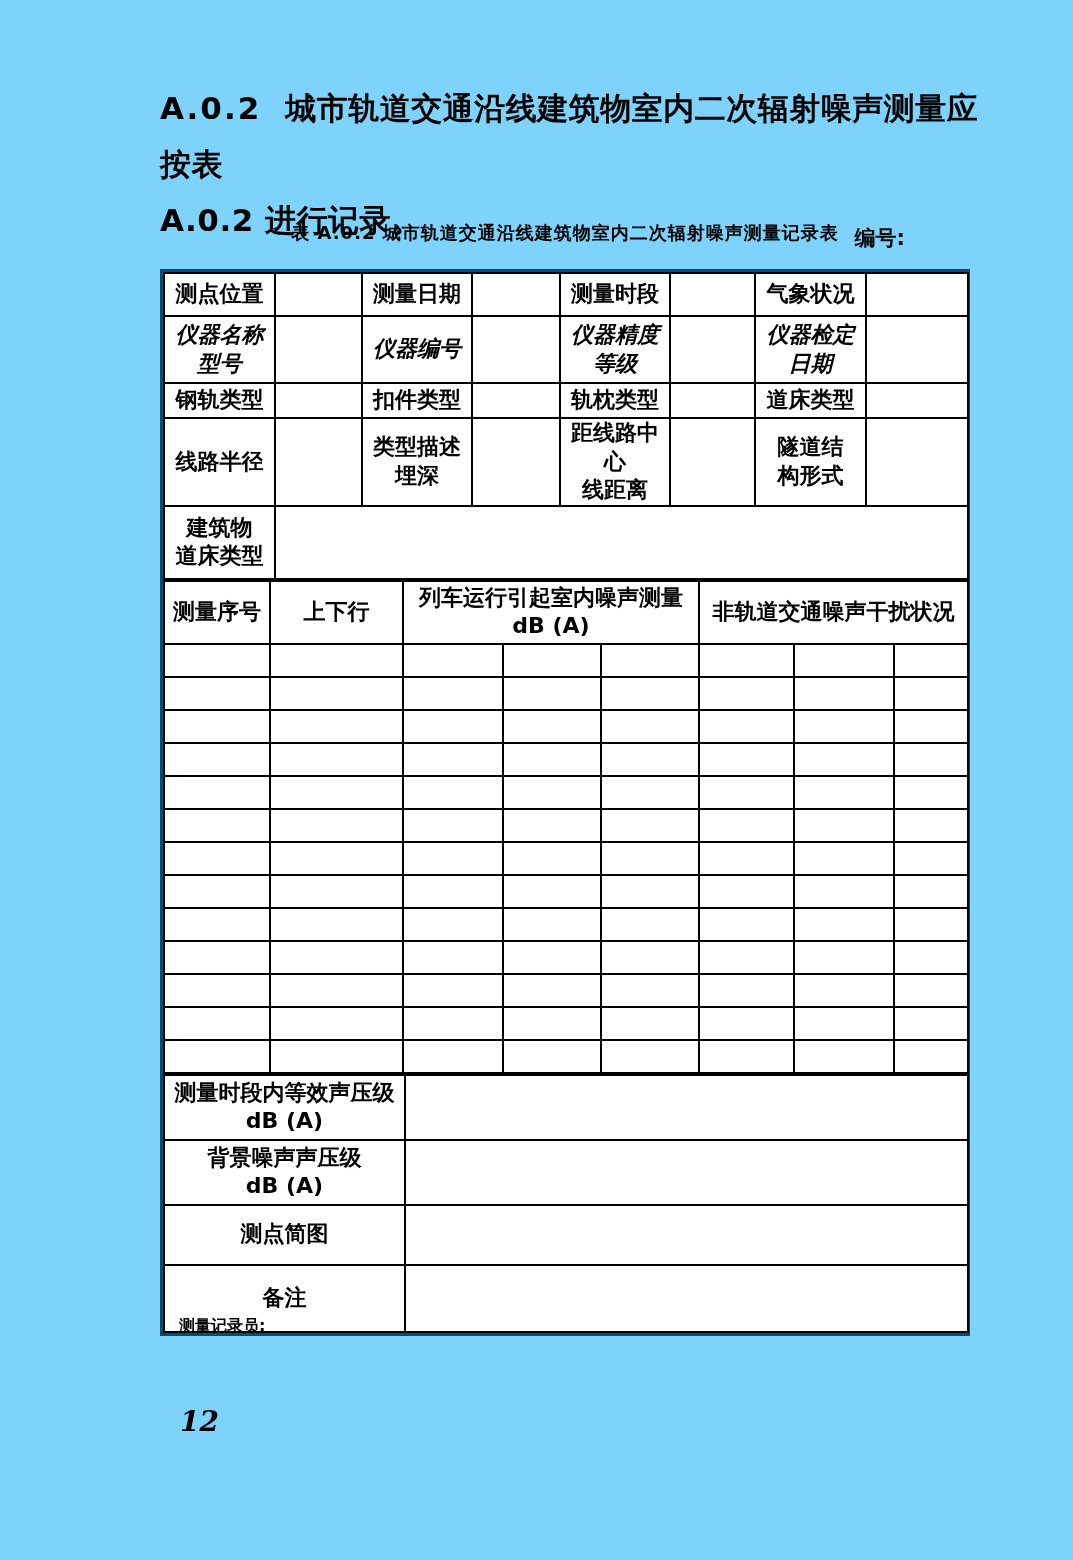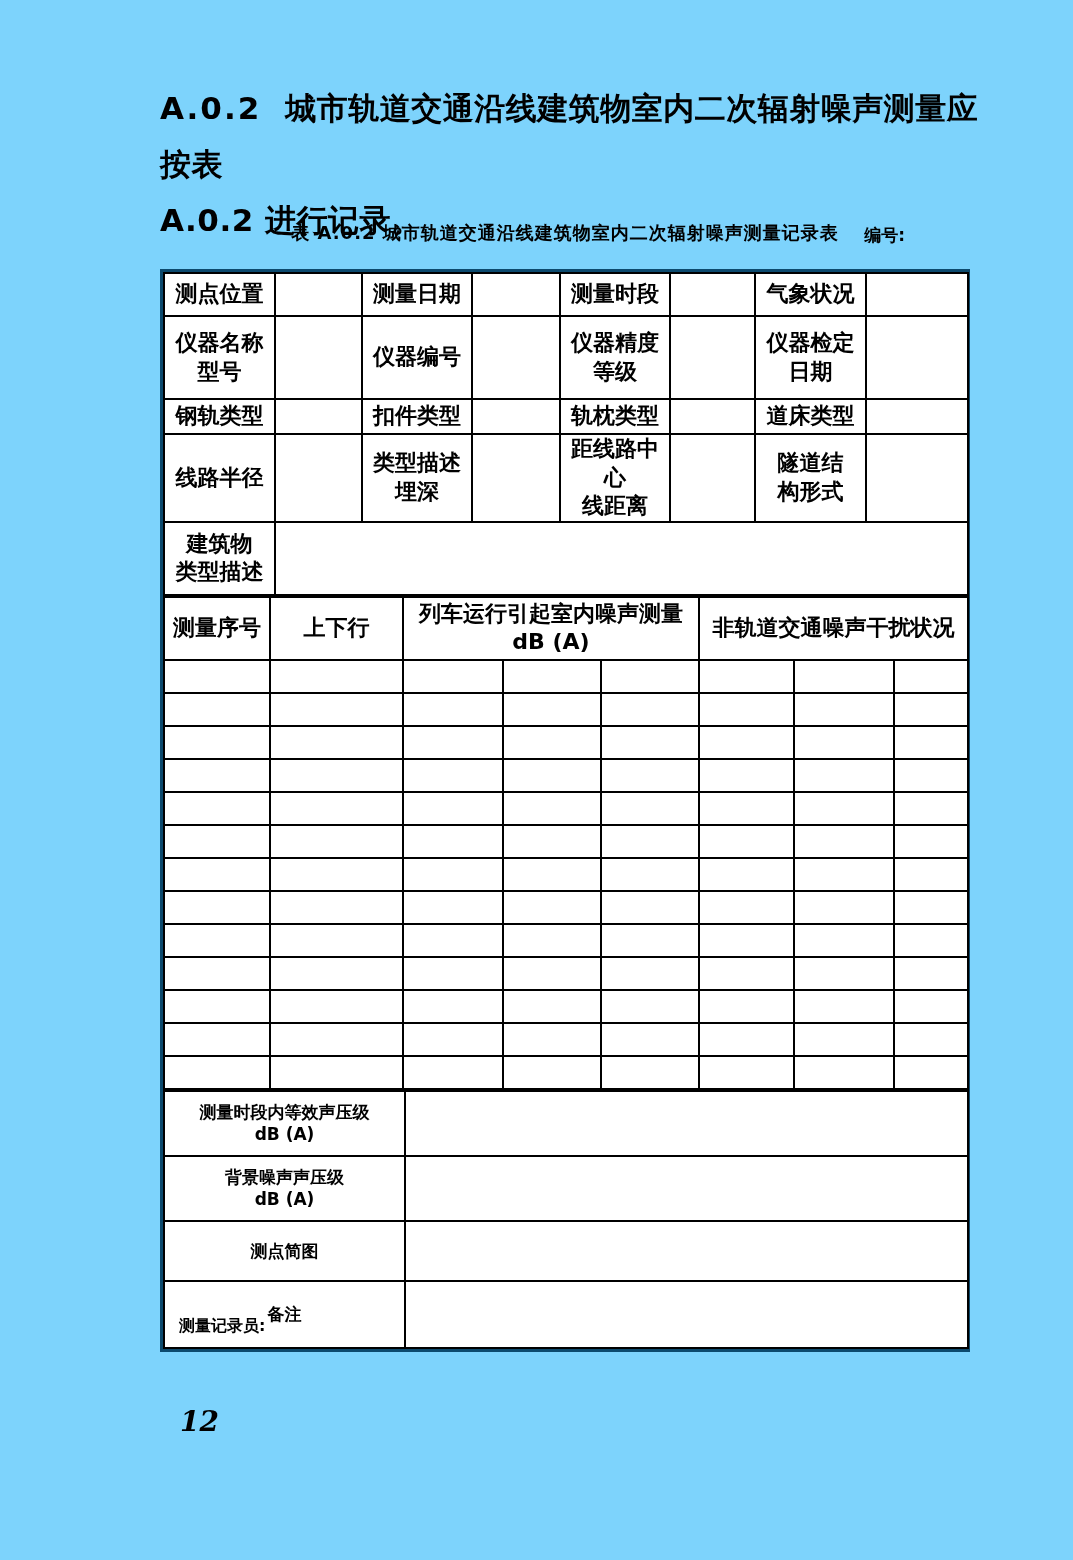--- a/index.html
+++ b/index.html
@@ -40,21 +40,21 @@
     font-weight: bold;
     letter-spacing: 1px;
     margin-top: 28px;
   }
   .serial {
     position: absolute;
     left: 160px;
     top: 224px;
     width: 745px;
     text-align: right;
-    font-size: 17px;
+    font-size: 21px;
     font-weight: bold;
   }
   
   .tablewrap {
     position: absolute;
     left: 160px;
     top: 269px;
     width: 810px;
     border: 3px solid #0c4a6e;
     box-sizing: border-box;
@@ -74,31 +74,31 @@
   }
   td.lbl {
     font-weight: bold;
     font-size: 22px;
     line-height: 1.3;
     white-space: pre-line;
   }
   td.val { background: #fff; }
   
   .info  tr.r1 { height: 43px; }
-  .info  tr.r2 { height: 83px; }
+  .info  tr.r2 { height: 67px; font-style: italic; }
   .info  tr.r3 { height: 35px; }
   .info  tr.r4 { height: 64px; }
   .info  tr.r5 { height: 73px; }
   .meas  tr.mh { height: 63px; }
   .meas  tr.dr { height: 33px; }
   .botm  tr.b1 { height: 65px; }
   .botm  tr.b2 { height: 65px; }
   .botm  tr.b3 { height: 60px; }
   .botm  tr.b4 { height: 67px; }
-  .botm  td.lbl { font-size: 17px; }
+  .botm  td.lbl { font-size: 22px; }
   
   .recorder {
     position: absolute;
     left: 179px;
     top: 1316px;
     font-size: 16px;
     font-weight: bold;
   }
   .pagenum {
     position: absolute;
@@ -178,21 +178,21 @@
           <td class="val"></td>
           <td class="lbl">距线路中心
 线距离</td>
           <td class="val"></td>
           <td class="lbl">隧道结
 构形式</td>
           <td class="val"></td>
         </tr>
         <tr class="r5">
           <td class="lbl">建筑物
-类型描述</td>
+道床类型</td>
           <td class="val" colspan="7"></td>
         </tr>
       </tbody>
     </table>
 
     <table class="t meas">
       <colgroup>
         <col style="width:106px">
           <col style="width:133px">
         <col style="width:100px">

